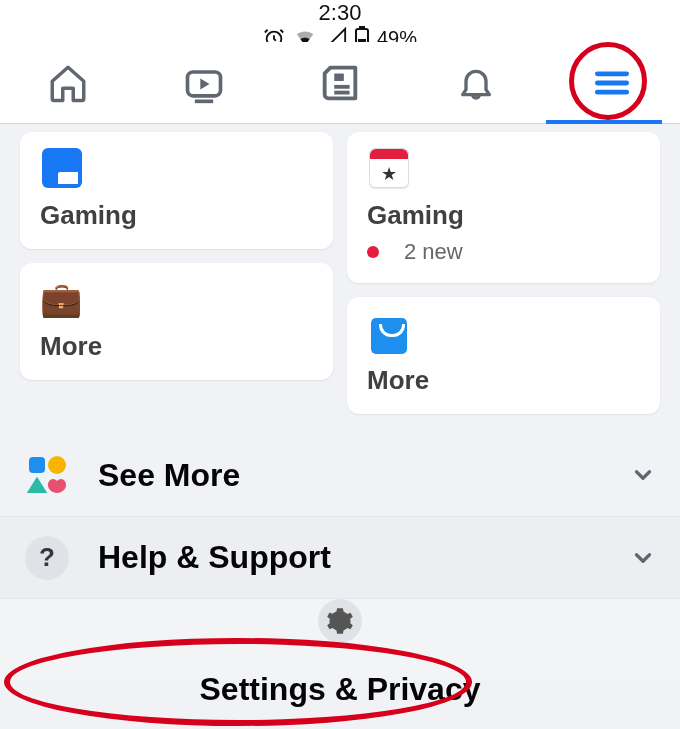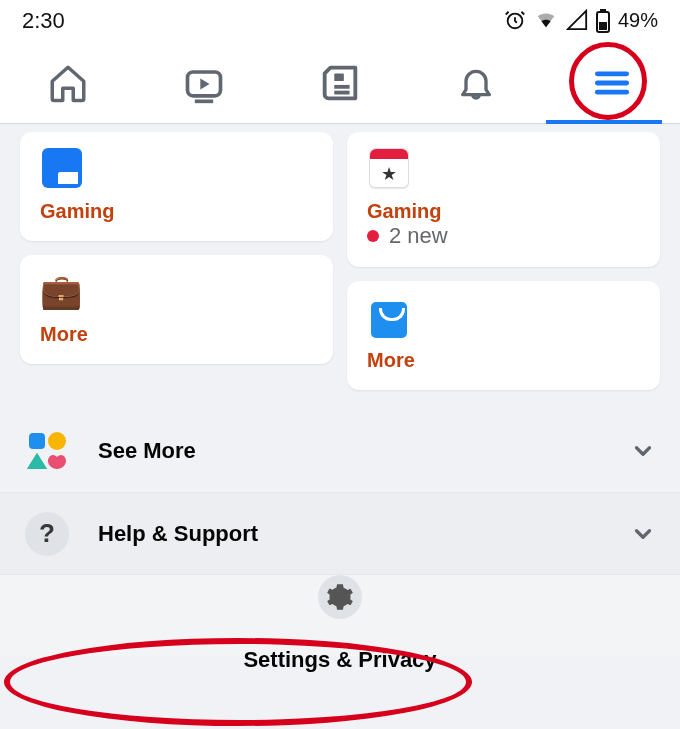--- a/index.html
+++ b/index.html
@@ -1,21 +1,21 @@
 <!DOCTYPE html>
 <html><head>
 <meta charset="utf-8">
 <style>
   * { box-sizing: border-box; margin: 0; padding: 0; }
   html, body { width: 680px; height: 729px; font-family: -apple-system, Helvetica, Arial, sans-serif; background:#f0f2f5; overflow:hidden;}
   .statusbar {
     width:100%; height:42px; background:#fff; display:flex; align-items:center; justify-content:space-between;
-    padding:0 22px; font-size:22px; font-weight:500; color:#111;
-  }
-  .statusbar .right { display:flex; gap:8px; font-size:20px; }
+    padding:0 22px; font-size:22px; font-weight:500; color:#111;flex-direction:column;
+  }
+  .statusbar .right { display:flex; align-items:center; gap:8px; font-size:20px; }
   .statusbar .right svg { display:block; }
   .navbar {
     width:100%; height:82px; background:#fff; display:flex; align-items:center; justify-content:space-around;
     border-bottom:1px solid #d7d7d7;
     position:relative;
   }
   .nav-item { width:70px; height:70px; display:flex; align-items:center; justify-content:center; position:relative;}
   .nav-item svg { display:block; }
   .nav-active-bar {
     position:absolute; bottom:-1px; right:18px; width:116px; height:4px; background:#1877f2;
@@ -26,33 +26,33 @@
   }
 
   .cards-area {
     width:100%; padding:8px 20px 20px 20px; display:flex; gap:14px;
   }
   .col { flex:1; display:flex; flex-direction:column; gap:14px;}
   .card {
     background:#fff; border-radius:12px; padding:14px 20px 18px 20px; box-shadow:0 1px 2px rgba(0,0,0,0.08);
   }
   .card .icon { width:44px; height:44px; margin-bottom:10px; display:flex; align-items:center; justify-content:center; font-size:34px; }
-  .card .label { font-size:20px; font-weight:600; color:#c2410c; }
-  .card .sub { display:flex; align-items:center; gap:10px; }
+  .card .label { font-size:26px; font-weight:600; color:#404040; }
+  .card .sub { display:flex; align-items:center; gap:25px; margin-top:8px;}
   .dot-red { width:12px; height:12px; border-radius:50%; background:#e41e3f;}
   .card .sub span.sub-text { font-size:22px; color:#65676b; }
 
   .menu-rows { width:100%; }
   .menu-row {
     width:100%; height:82px; display:flex; align-items:center; padding:0 24px; gap:28px;
     border-top:1px solid #e4e6eb; position:relative;
   }
   .menu-row.first { border-top:none; background:#f0f2f5;}
   .menu-row .row-icon { width:46px; height:46px; display:flex; align-items:center; justify-content:center; }
-  .menu-row .row-label { font-size:22px; font-weight:700; color:#050505; flex:1;}
+  .menu-row .row-label { font-size:32px; font-weight:700; color:#050505; flex:1;}
   .menu-row .chev { }
   .row-help { background:#eceef1; }
   .row-settings { background:#f3f4f6; position:relative;flex-direction:column; }
 
   .red-oval {
     position:absolute; left:4px; top:638px; width:468px; height:88px;
     border:6px solid #d6001c; border-radius:50%/50%; pointer-events:none;
   }
 
   

